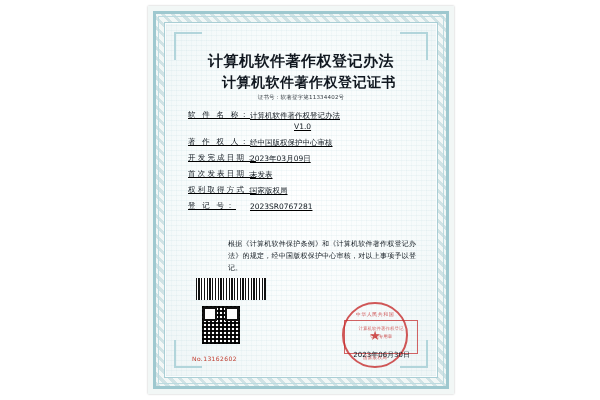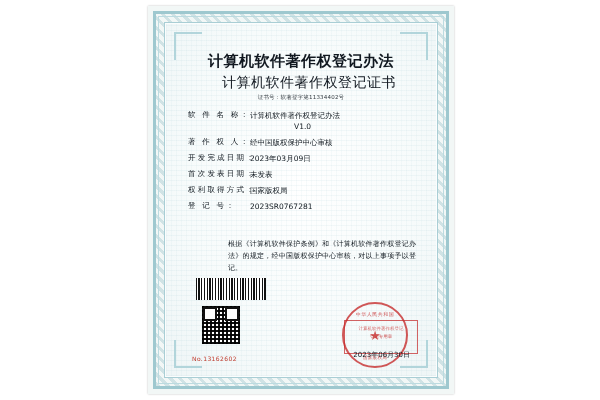--- a/index.html
+++ b/index.html
@@ -97,21 +97,21 @@
     font-weight: bold;
     color: #111820;
     letter-spacing: 0.5px;
   }
   .title-2 {
     position: absolute;
     left: 16px; right: 0;
     top: 50px;
     text-align: center;
     font-size: 14px;
-    font-weight: normal;
+    font-weight: bold;
     color: #111820;
     letter-spacing: 0.5px;
   }
   .cert-no-line {
     position: absolute;
     left: 0; right: 0;
     top: 70px;
     text-align: center;
     font-size: 5.5px;
     color: #333a40;
@@ -122,20 +122,21 @@
     position: absolute;
     left: 22px;
     right: 16px;
     top: 86px;
   }
   .row {
     display: flex;
     align-items: flex-start;
     margin-bottom: 5px;
     min-height: 11px;
+    text-decoration: underline;
   }
   .row .label {
     width: 62px;
     flex: 0 0 62px;
     font-size: 7.5px;
     color: #10181f;
     letter-spacing: 2.2px;
     white-space: nowrap;
   }
   .row .value {

